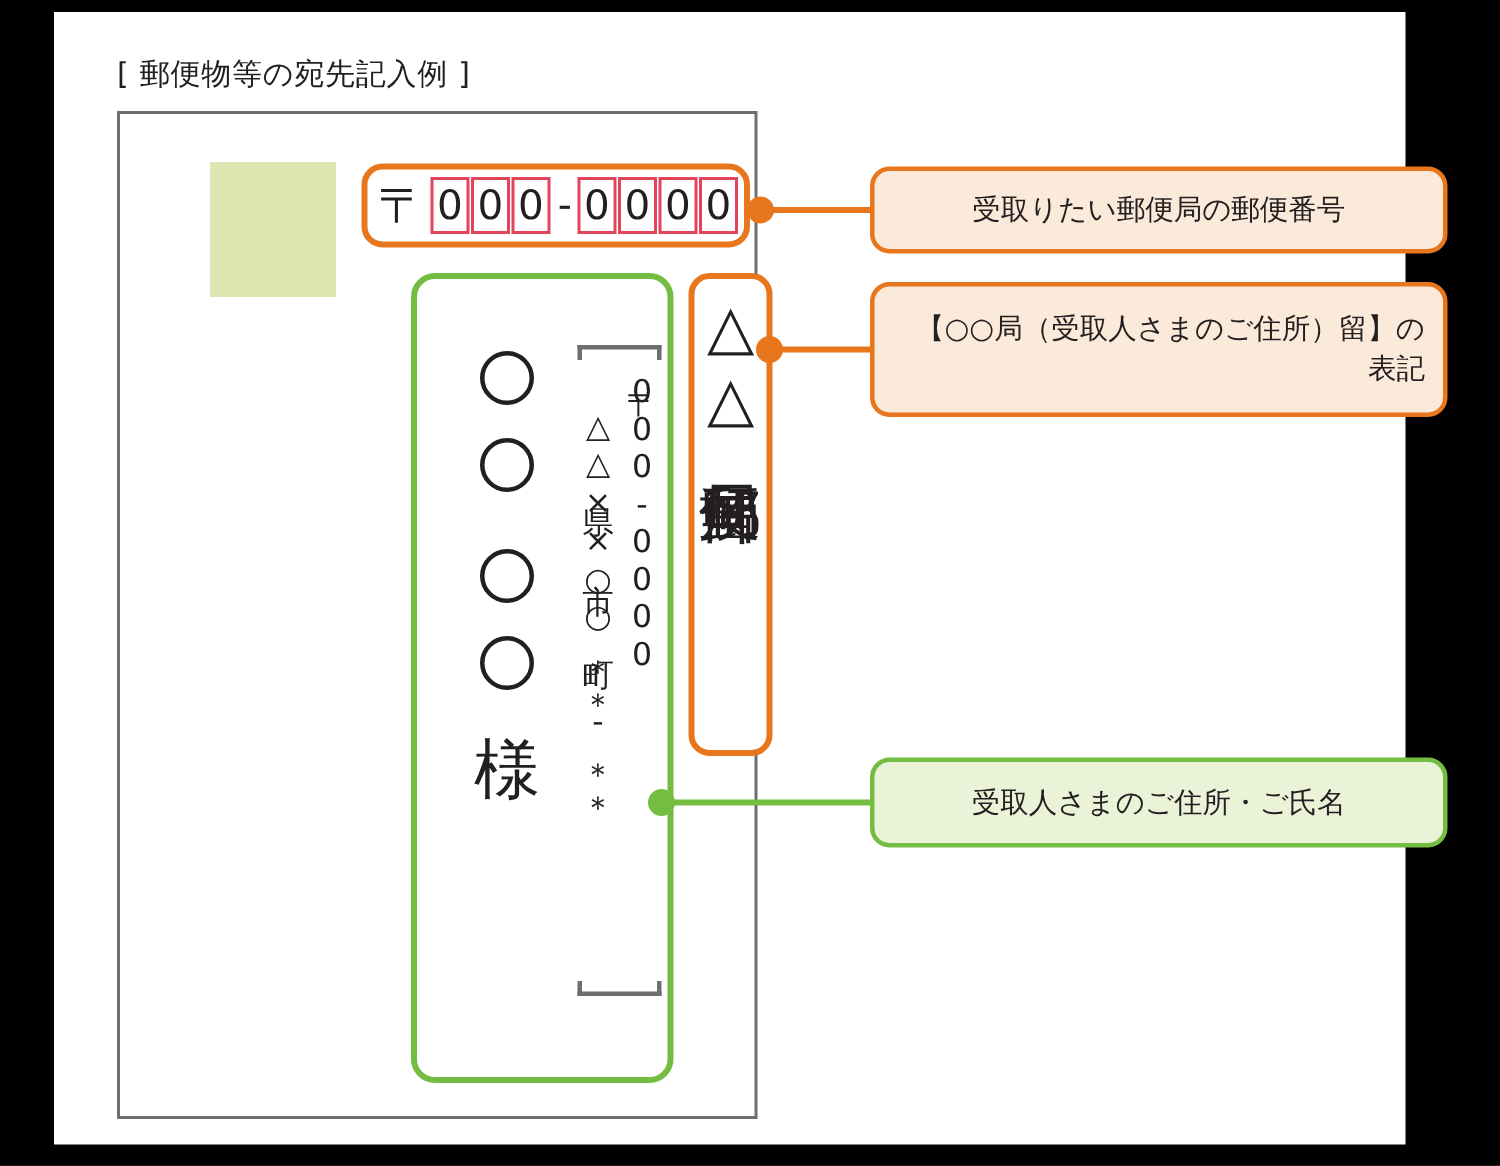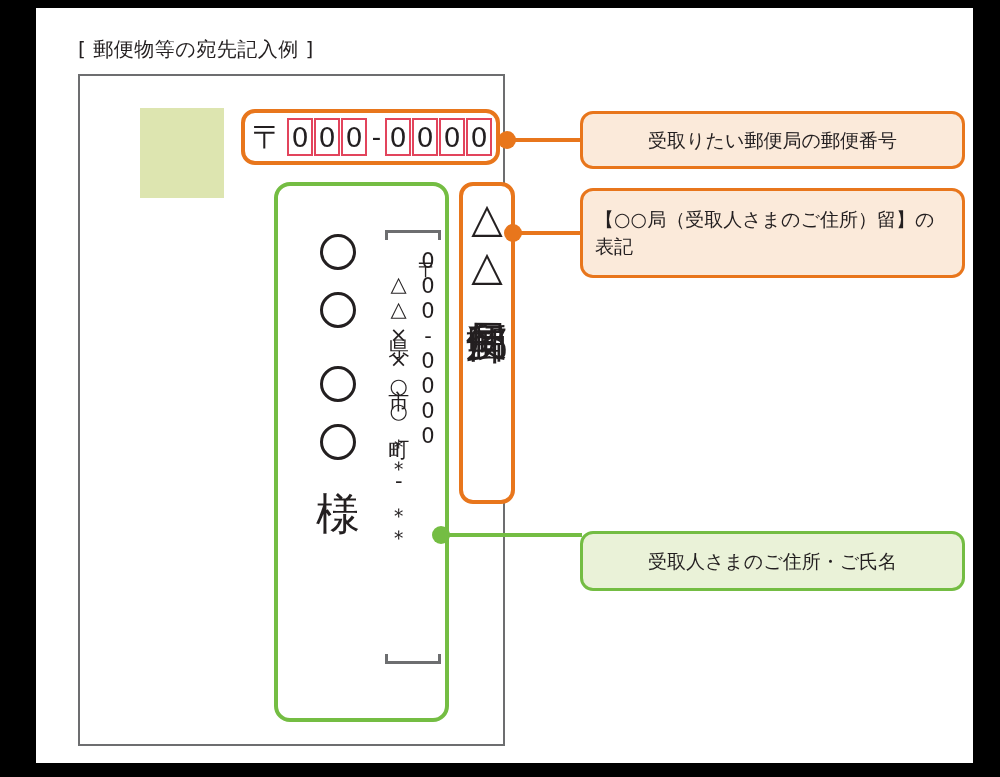--- a/index.html
+++ b/index.html
@@ -22,21 +22,20 @@
     width: 1000px; height: 777px;
     background: #000000;
   }
   #page {
     position: absolute;
     left: 36px;
     top: 8px;
     width: 901px;
     height: 755px;
     background: #ffffff;
-    padding-left: 36px;
   }
 
   
   #caption {
     position: absolute;
     left: 42px;
     top: 28px;
     font-size: 20px;
     color: #231f20;
     letter-spacing: 0.5px;
@@ -212,38 +211,38 @@
     white-space: pre;
   }
 
   
   .callout {
     position: absolute;
     box-sizing: border-box;
     display: flex;
     align-items: center;
     justify-content: center;
-    text-align: left;
+    text-align: right;
     border-radius: 13px;
     font-size: 19px;
     line-height: 1.42;
     color: #231f20;
     padding: 4px 12px;
   }
   .callout.orange {
     border: 3px solid #e8761c;
     background: #fbeada;
   }
   .callout.green {
     border: 3px solid #74bd43;
     background: #eaf2d8;
   }
   #callout-zip     { left: 544px; top: 103px; width: 385px; height: 58px; }
   #callout-kyoku   { left: 544px; top: 180px; width: 385px; height: 90px; }
-  #callout-address { left: 544px; top: 497px; width: 385px; height: 60px; margin-top: 26px; }
+  #callout-address { left: 544px; top: 497px; width: 385px; height: 60px; }
 
   
   .conn {
     position: absolute;
     height: 4px;
   }
   .conn.orange { background: #e8761c; }
   .conn.green  { background: #74bd43; }
   .dot {
     position: absolute;

